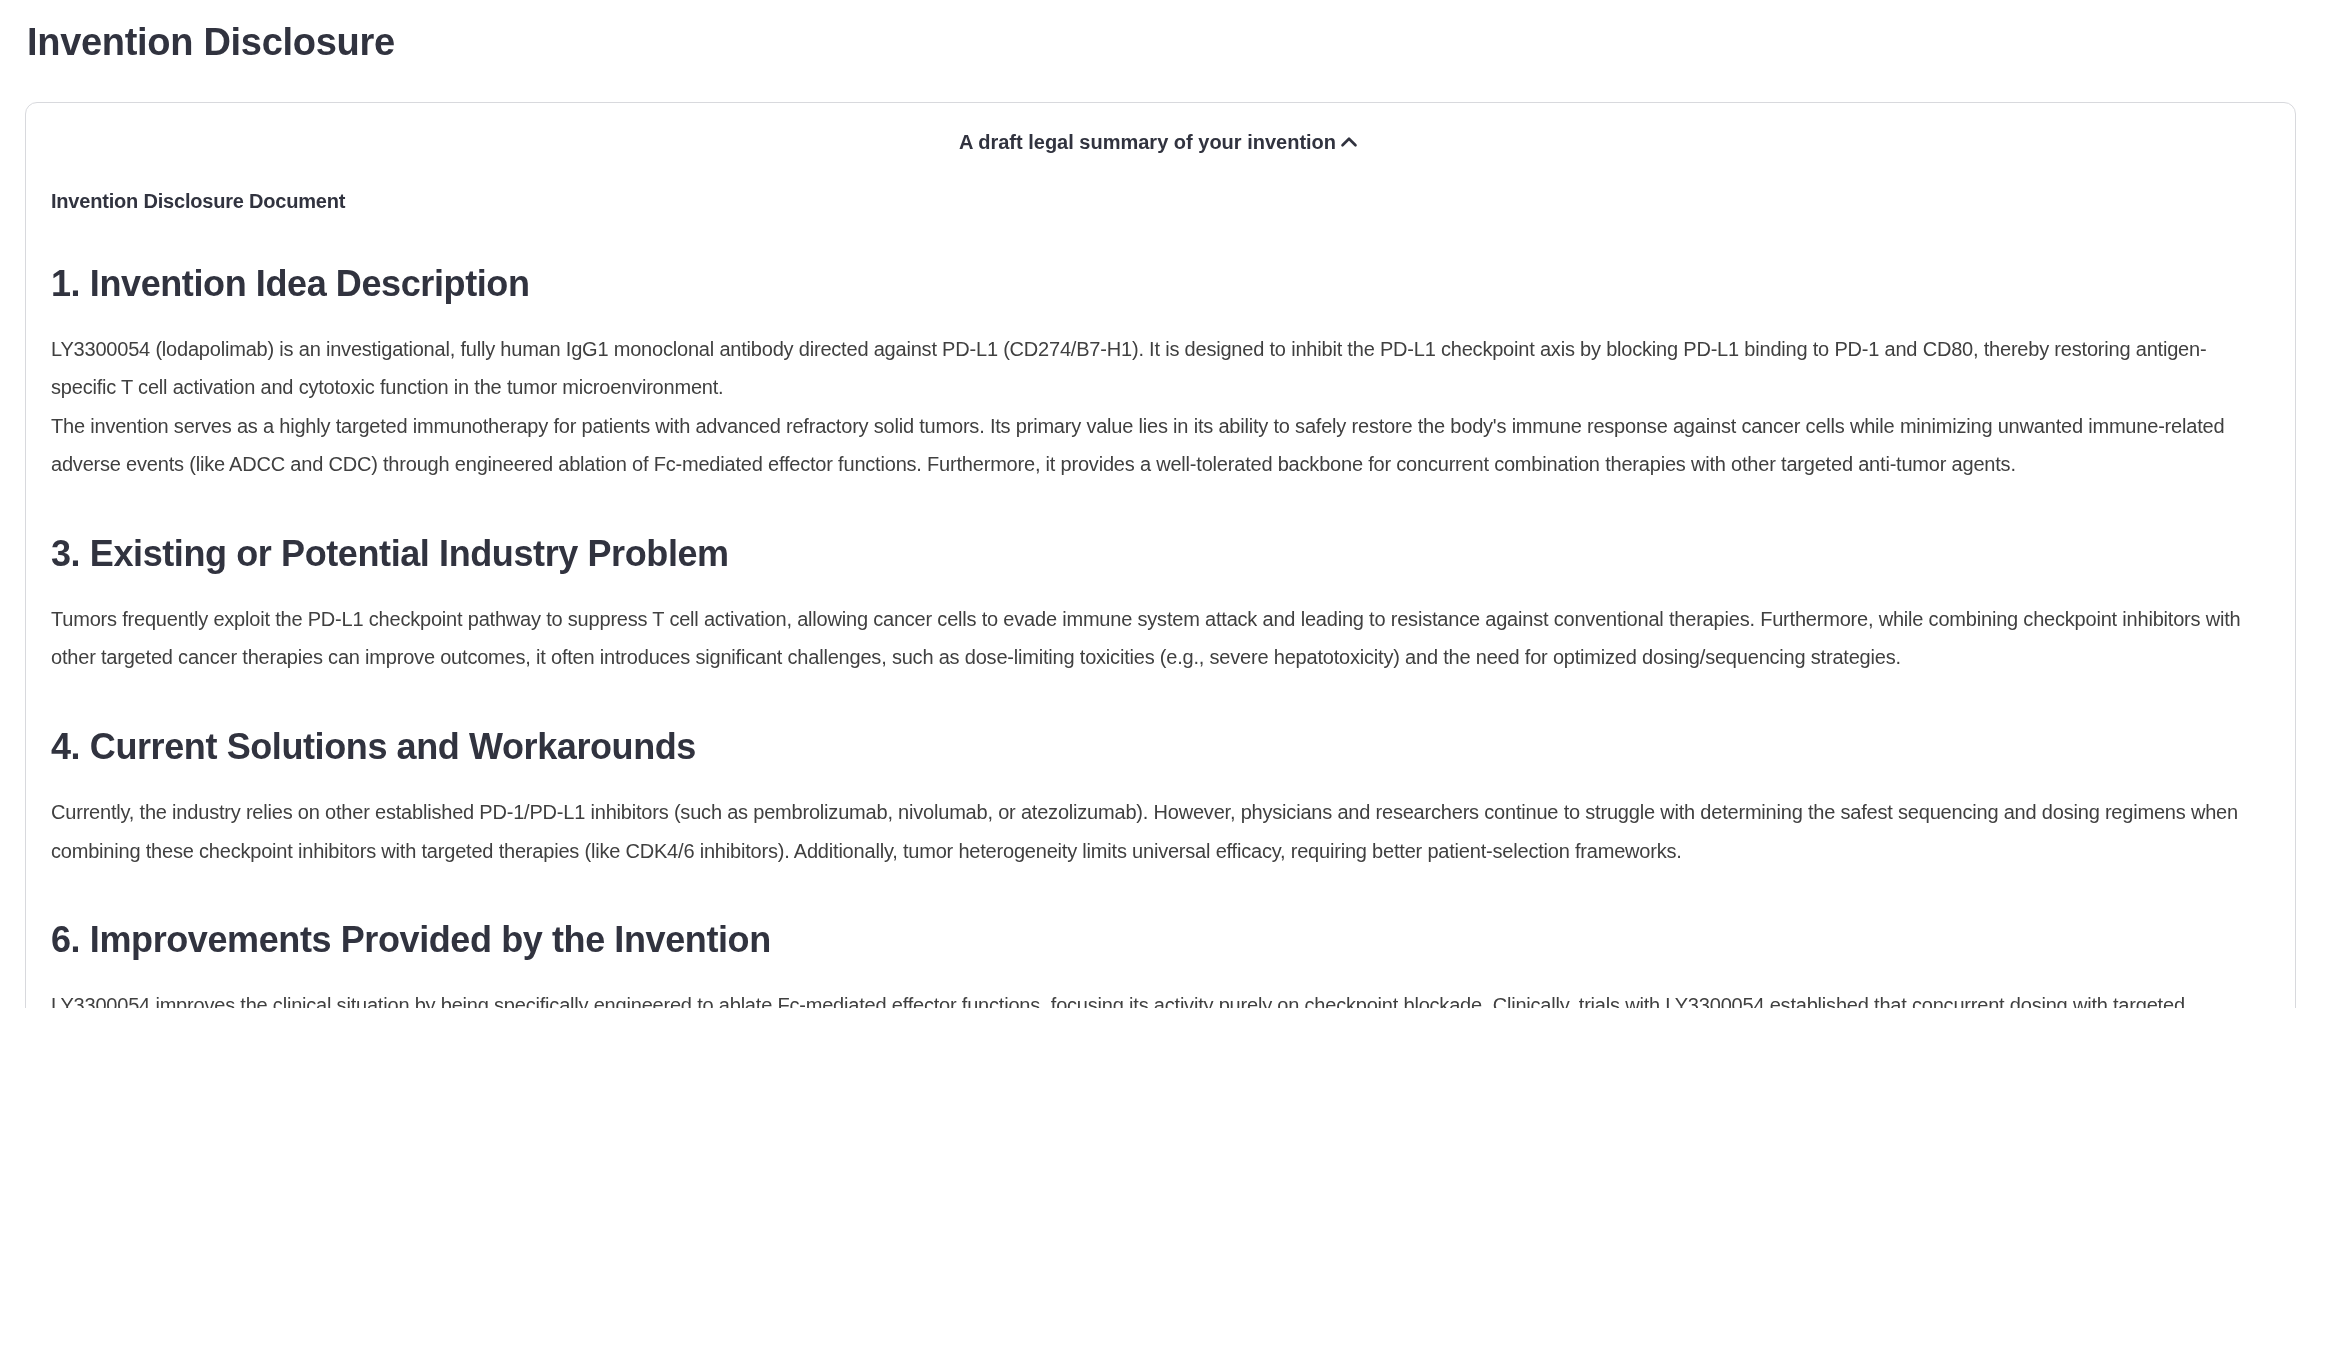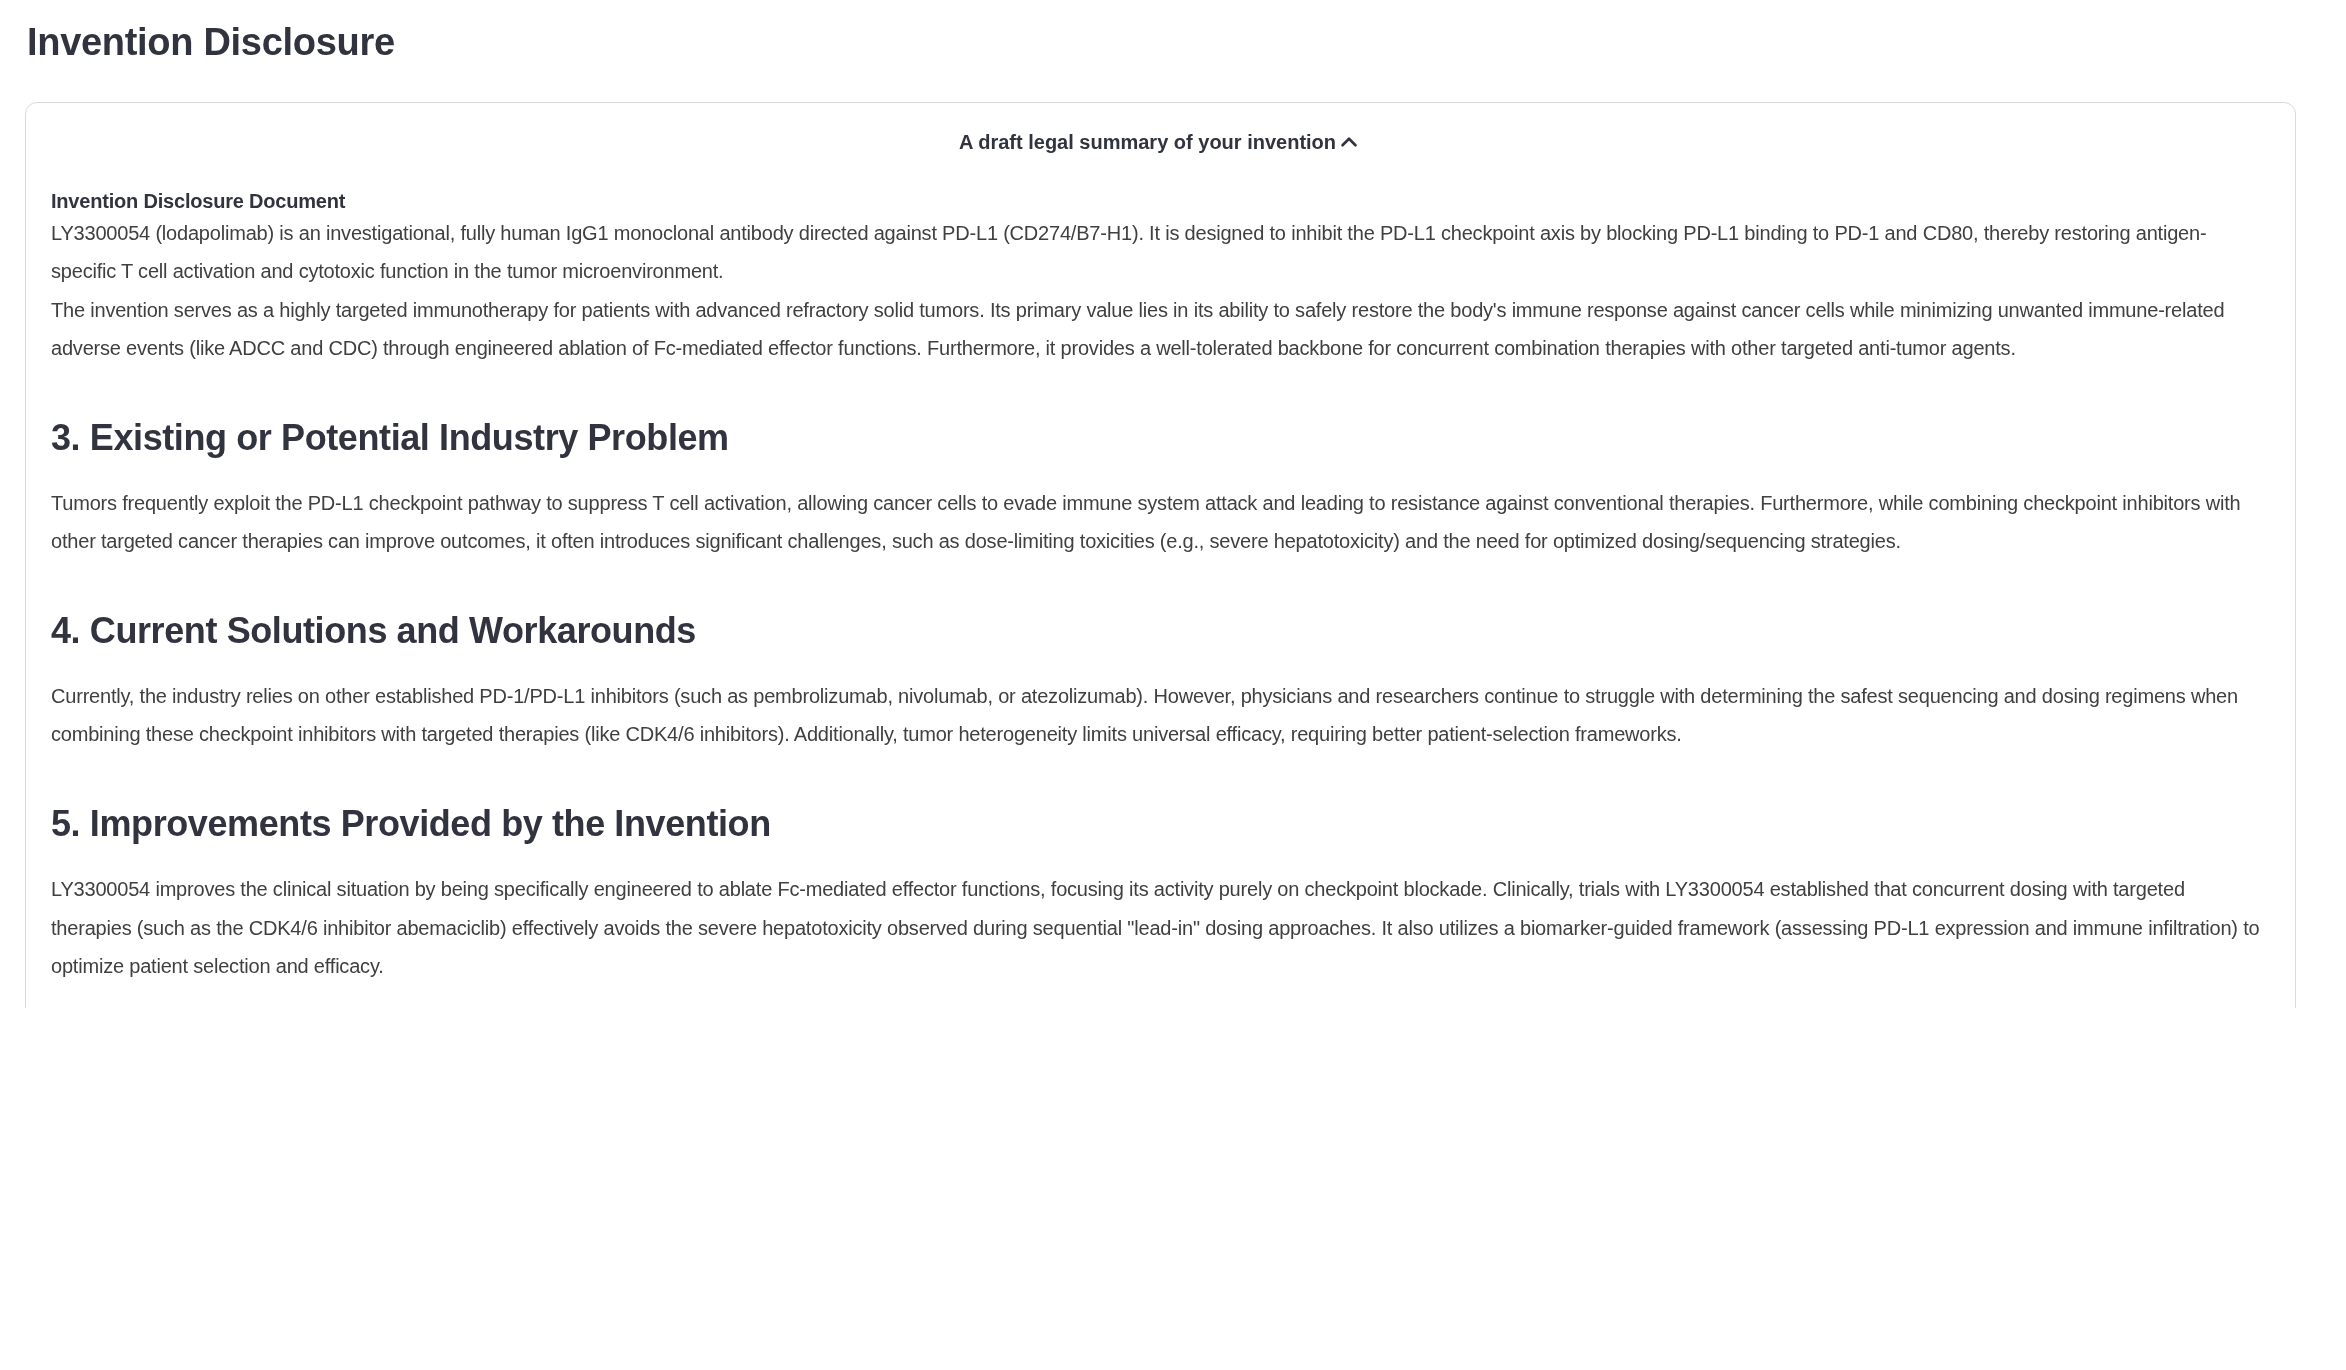--- a/index.html
+++ b/index.html
@@ -97,37 +97,38 @@
           <polyline points="6 15 12 9 18 15"></polyline>
         </svg>
       </span>
     </div>
 
     <div class="expander-content">
 
       <h2 class="doc-title">Invention Disclosure Document</h2>
 
       <div class="section">
+        <h3 class="section-heading">1. Invention Idea Description</h3>
         <p class="section-body">LY3300054 (lodapolimab) is an investigational, fully human IgG1 monoclonal antibody directed against PD-L1 (CD274/B7-H1). It is designed to inhibit the PD-L1 checkpoint axis by blocking PD-L1 binding to PD-1 and CD80, thereby restoring antigen-specific T cell activation and cytotoxic function in the tumor microenvironment.</p>
       </div>
 
       <div class="section">
         <p class="section-body">The invention serves as a highly targeted immunotherapy for patients with advanced refractory solid tumors. Its primary value lies in its ability to safely restore the body's immune response against cancer cells while minimizing unwanted immune-related adverse events (like ADCC and CDC) through engineered ablation of Fc-mediated effector functions. Furthermore, it provides a well-tolerated backbone for concurrent combination therapies with other targeted anti-tumor agents.</p>
       </div>
 
       <div class="section">
         <h3 class="section-heading">3. Existing or Potential Industry Problem</h3>
         <p class="section-body">Tumors frequently exploit the PD-L1 checkpoint pathway to suppress T cell activation, allowing cancer cells to evade immune system attack and leading to resistance against conventional therapies. Furthermore, while combining checkpoint inhibitors with other targeted cancer therapies can improve outcomes, it often introduces significant challenges, such as dose-limiting toxicities (e.g., severe hepatotoxicity) and the need for optimized dosing/sequencing strategies.</p>
       </div>
 
       <div class="section">
         <h3 class="section-heading">4. Current Solutions and Workarounds</h3>
         <p class="section-body">Currently, the industry relies on other established PD-1/PD-L1 inhibitors (such as pembrolizumab, nivolumab, or atezolizumab). However, physicians and researchers continue to struggle with determining the safest sequencing and dosing regimens when combining these checkpoint inhibitors with targeted therapies (like CDK4/6 inhibitors). Additionally, tumor heterogeneity limits universal efficacy, requiring better patient-selection frameworks.</p>
       </div>
 
       <div class="section">
-        <h3 class="section-heading">5. Improvements Provided by the Invention</h3>
+        <h3 class="section-heading">6. Improvements Provided by the Invention</h3>
         <p class="section-body">LY3300054 improves the clinical situation by being specifically engineered to ablate Fc-mediated effector functions, focusing its activity purely on checkpoint blockade. Clinically, trials with LY3300054 established that concurrent dosing with targeted therapies (such as the CDK4/6 inhibitor abemaciclib) effectively avoids the severe hepatotoxicity observed during sequential "lead-in" dosing approaches. It also utilizes a biomarker-guided framework (assessing PD-L1 expression and immune infiltration) to optimize patient selection and efficacy.</p>
       </div>
 
     </div>
   </div>
 </div>
 
 </body></html>

